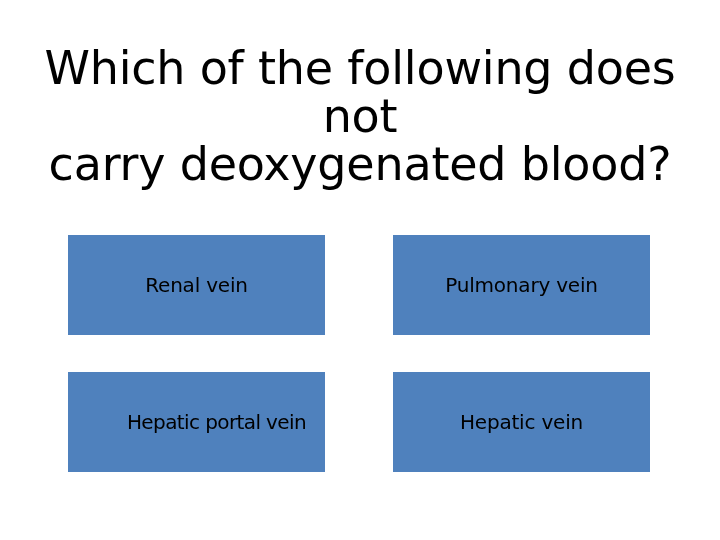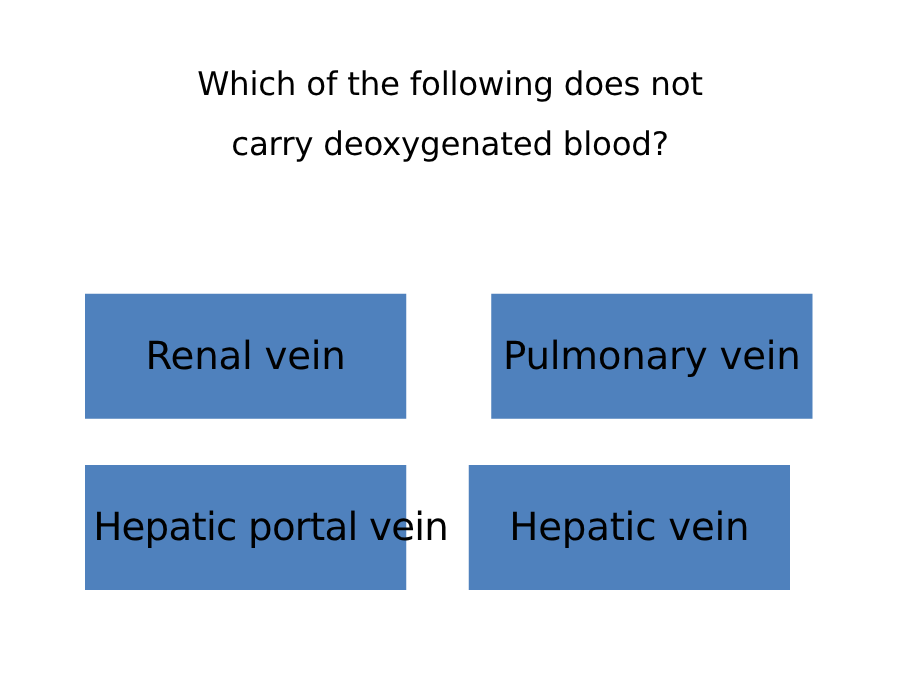--- a/index.html
+++ b/index.html
@@ -24,21 +24,21 @@
     background: #ffffff;
   }
 
   
   #question-title {
     position: absolute;
     left: 40px;
     top: 44px;
     width: 640px;
     text-align: center;
-    font-size: 26px;
+    font-size: 46px;
     line-height: 48px;
     color: #000000;
     font-weight: 400;
     letter-spacing: -0.2px;
     white-space: pre-line;
   }
 
   
   #answer-grid {
     position: absolute;
@@ -51,34 +51,34 @@
   .answer-box {
     position: absolute;
     background: #4F81BD;
     display: flex;
     align-items: center;
     justify-content: center;
     box-sizing: border-box;
   }
 
   .answer-label {
-    font-size: 31px;
+    font-size: 20px;
     line-height: 30px;
     color: #000000;
     text-align: center;
     white-space: nowrap;
     font-weight: 400;
     letter-spacing: -0.2px;
   }
 
   
   .box-r0c0 { left: 68px;  top: 235px; width: 257px; height: 100px; }
   .box-r0c1 { left: 393px; top: 235px; width: 257px; height: 100px; }
   .box-r1c0 { left: 68px;  top: 372px; width: 257px; height: 100px; }
-  .box-r1c1 { left: 375px; top: 372px; width: 257px; height: 100px; }
+  .box-r1c1 { left: 393px; top: 372px; width: 257px; height: 100px; }
 
   
   .box-r1c0 .answer-label { letter-spacing: -0.6px; margin-left: 40px; }
 </style>
 </head>
 <body>
 
 <div id="slide">
 
   <div id="question-title">Which of the following does not

